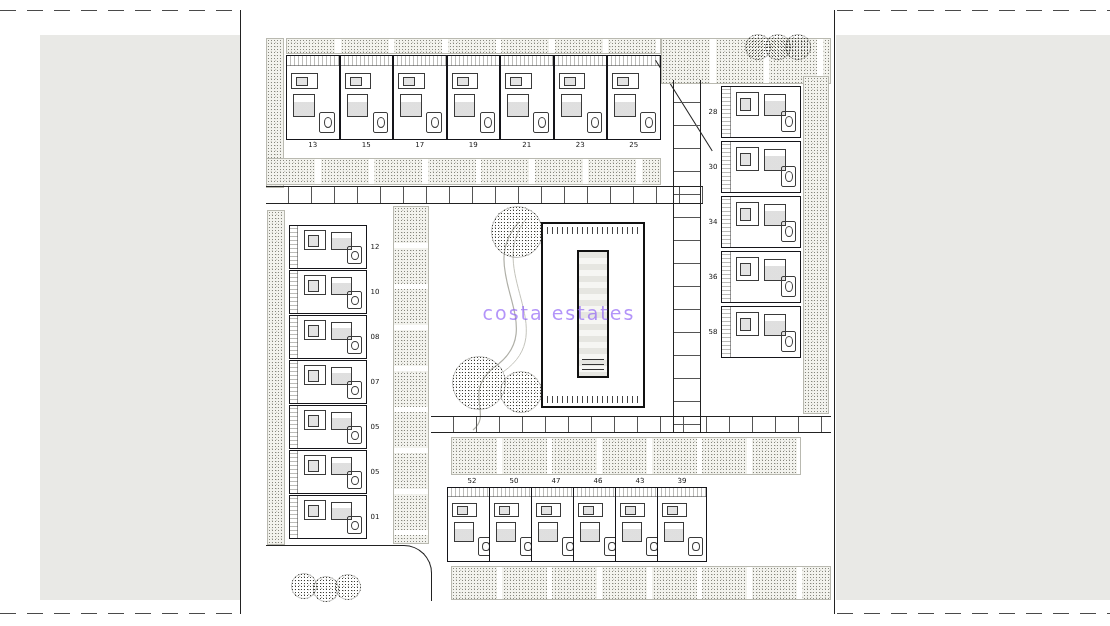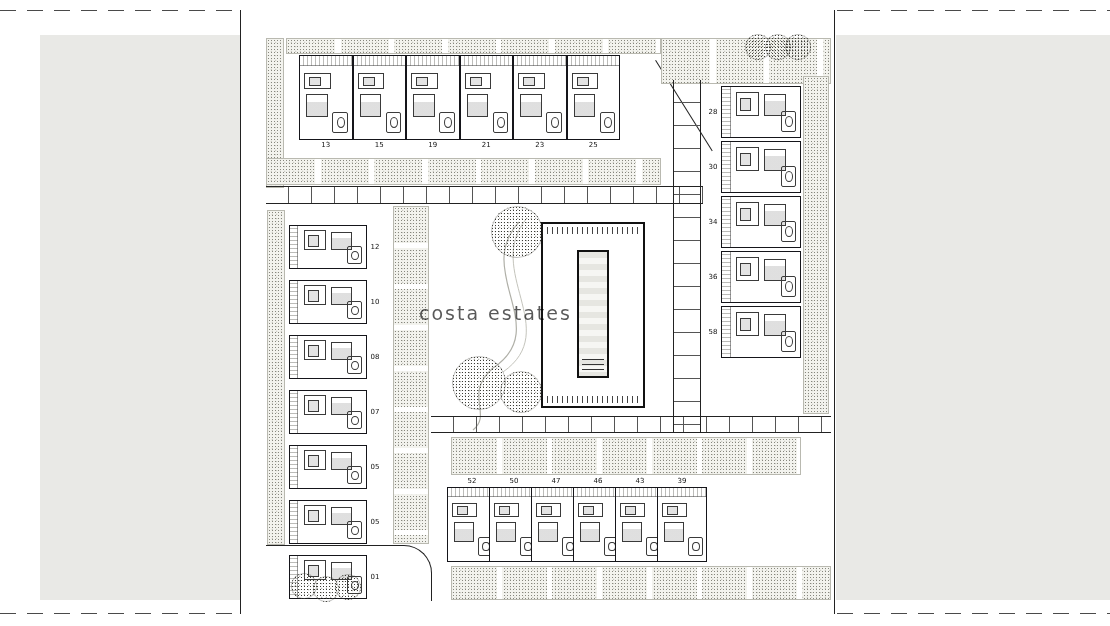--- a/index.html
+++ b/index.html
@@ -57,21 +57,21 @@
     background:repeating-linear-gradient(180deg,#333 0 1px,transparent 1px 5px);}
 
   
   .module{display:flex;align-items:center;box-sizing:border-box;justify-content:space-between;}
   .module.below{flex-direction:column;width:53.5px;}
   .module.above{flex-direction:column;width:42px;}
   .module.left,.module.right{flex-direction:row;gap:2px;}
   #topRow,#bottomRow{display:flex;}
   #rightCol,#leftCol{display:flex;flex-direction:column;}
   #rightCol{gap:3px;}
-  #leftCol{gap:11px;}
+  #leftCol{gap:1px;}
 
   .unit{position:relative;background:#fff;border:1.3px solid #15151a;box-sizing:border-box;flex:none;}
   .module.below .unit{width:53.5px;height:85px;}
   .module.above .unit{width:50px;height:75px;}
   #rightCol .unit{width:80px;height:52px;}
   #leftCol .unit{width:78px;height:44px;}
   .unit i{display:block;position:absolute;box-sizing:border-box;}
   .unit .f0{left:0;right:0;top:0;height:12%;border-bottom:1px solid #55555599;
     background:repeating-linear-gradient(90deg,transparent 0 3px,rgba(120,120,115,.5) 3px 4px);}
   .unit .f1{left:8%;top:20%;width:52%;height:20%;border:1px solid #3a3a3a;}
@@ -86,53 +86,62 @@
     background:repeating-linear-gradient(0deg,transparent 0 3px,rgba(120,120,115,.5) 3px 4px);}
   .unit.h .f1{left:18%;top:10%;width:30%;height:48%;}
   .unit.h .f2{left:54%;top:14%;width:28%;height:44%;}
   .unit.h .f3{right:5%;bottom:10%;width:20%;height:42%;}
 
   .unum{font-size:7px;line-height:11px;color:#111;text-align:center;flex:none;min-width:12px;}
   #diag{left:415px;top:50px;width:107px;height:0;border-top:1.5px solid #222;
     transform:rotate(58deg);transform-origin:0 0;}
   #blCurve{left:25px;top:535px;width:166px;height:56px;border-top:1.5px solid #222;
     border-right:1.5px solid #222;border-top-right-radius:28px;box-sizing:border-box;}
-  #watermark{left:178px;top:292px;width:280px;color:#000000;opacity:.65;
+  #watermark{left:178px;top:292px;width:280px;text-align:center;color:#8b5cf6;opacity:.65;
     font-size:19px;letter-spacing:2px;filter:blur(.4px);white-space:nowrap;}
 </style>
 </head>
 <body>
 
 <div class="dashline" style="top:10px;"></div>
 <div class="dashline" style="top:613px;"></div>
 <div class="gray-panel" style="left:40px;top:35px;width:200px;height:565px;"></div>
 <div class="gray-panel" style="left:836px;top:35px;width:274px;height:565px;"></div>
 
 <div id="plan">
 
   <div class="stipple seg-v w53" style="left:45px;top:28px;width:375px;height:16px;"></div>
   <div class="stipple" style="left:25px;top:28px;width:18px;height:150px;"></div>
-  <div id="topRow" style="left:58px;top:45px;">
+  <div id="topRow" style="left:45px;top:45px;">
       <div class="module below">
         <div class="unit">
           <i class="f0"></i>
           <i class="f1"></i>
           <i class="f2"></i>
           <i class="f3"></i>
         </div>
         <div class="unum">13</div>
       </div>
       <div class="module below">
         <div class="unit">
           <i class="f0"></i>
           <i class="f1"></i>
           <i class="f2"></i>
           <i class="f3"></i>
         </div>
         <div class="unum">15</div>
+      </div>
+      <div class="module below">
+        <div class="unit">
+          <i class="f0"></i>
+          <i class="f1"></i>
+          <i class="f2"></i>
+          <i class="f3"></i>
+        </div>
+        <div class="unum">17</div>
       </div>
       <div class="module below">
         <div class="unit">
           <i class="f0"></i>
           <i class="f1"></i>
           <i class="f2"></i>
           <i class="f3"></i>
         </div>
         <div class="unum">19</div>
       </div>

